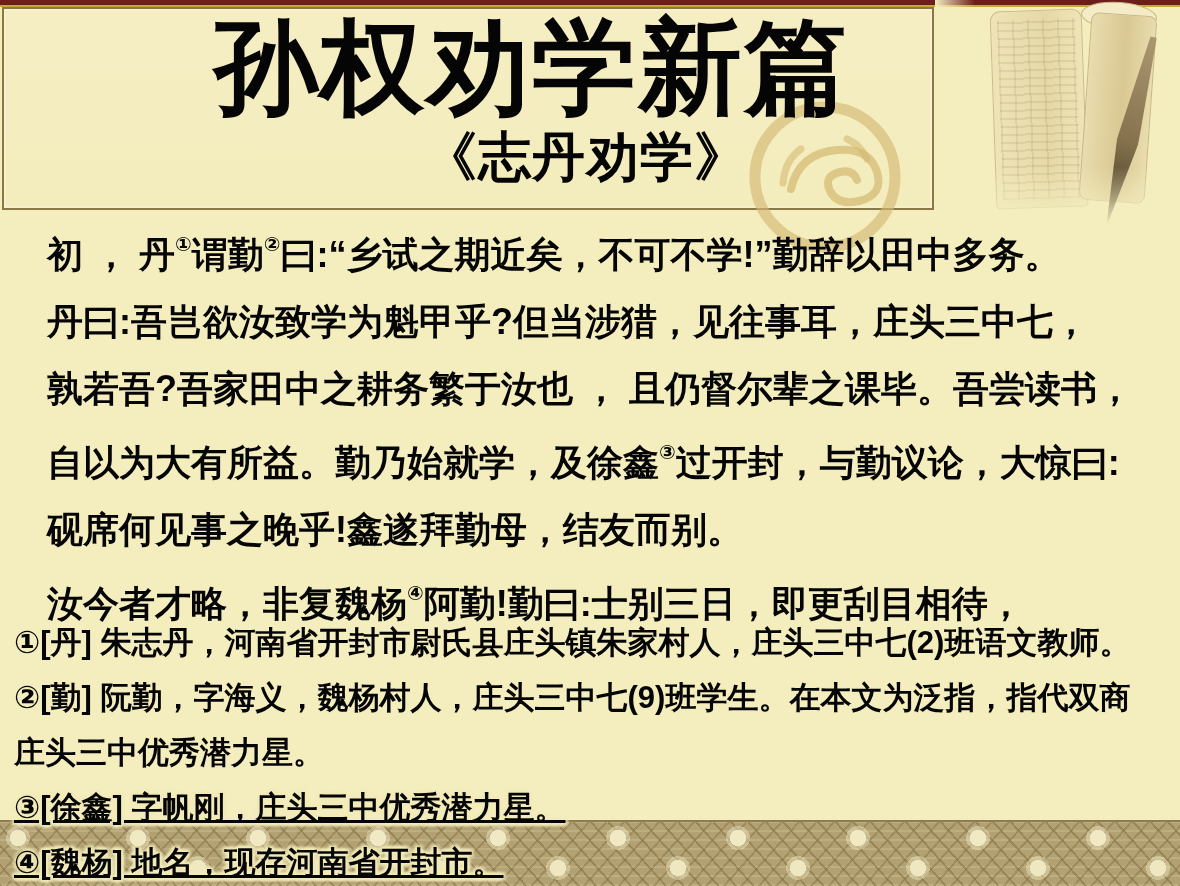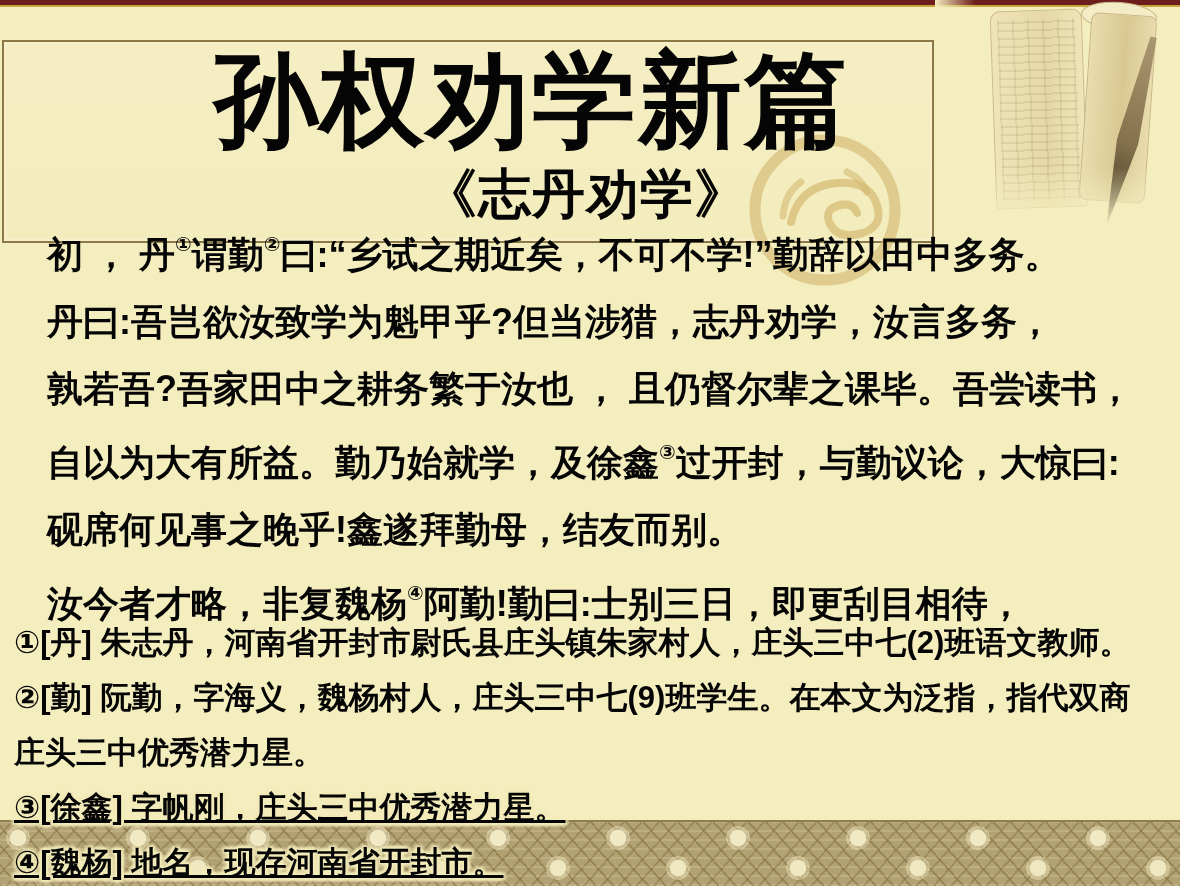--- a/index.html
+++ b/index.html
@@ -12,34 +12,33 @@
   
   .top-strip{position:absolute;left:0;top:0;width:100%;height:5px;background:#6e1d1d;}
   .top-gold{position:absolute;left:0;top:5px;width:100%;height:2px;background:#c9a43b;}
 
   
   .header-box{
     position:absolute;left:2px;top:7px;width:928px;height:199px;
     border:2px solid #8a7947;
     box-shadow:inset 0 0 0 2px rgba(248,241,205,.9);
     background:linear-gradient(180deg,#f5eec3 0%,#f3ecbc 100%);
-    margin-top:33px;
   }
   .seal{position:absolute;left:735px;top:82px;width:172px;height:172px;opacity:.85;}
   .title-line{
     position:absolute;left:0;right:0;top:2px;text-align:center;
     transform:translateX(64px);
     font-size:104px;line-height:112px;font-weight:900;letter-spacing:2px;
     white-space:nowrap;z-index:2;
   }
   .subtitle-line{
     position:absolute;left:0;right:0;top:122px;text-align:center;
     transform:translateX(118px);
     font-size:53px;line-height:60px;font-weight:900;letter-spacing:1px;
-    white-space:nowrap;z-index:2;
+    white-space:nowrap;z-index:2;font-family:Liberation Mono, monospace;
   }
 
   
   .scroll-art{position:absolute;left:935px;top:0;width:245px;height:232px;}
   .scroll-sheet{
     position:absolute;left:58px;top:10px;width:90px;height:196px;
     background:linear-gradient(90deg,#efe4b8,#e6d8a6 60%,#efe4b8);
     border:1px solid #cdbb8b;border-radius:10px 10px 4px 4px;
     transform:rotate(-2deg);
   }
@@ -128,21 +127,21 @@
   <div class="scroll-art">
     <div class="scroll-sheet"></div>
     <div class="scroll-cap"></div>
     <div class="scroll-roll"></div>
     <div class="brush"></div>
     <div class="art-fade"></div>
   </div>
 
   <div class="body-text">
     <div class="body-line">初 ， 丹<sup>①</sup>谓勤<sup>②</sup>曰:“乡试之期近矣，不可不学!”勤辞以田中多务。</div>
-    <div class="body-line">丹曰:吾岂欲汝致学为魁甲乎?但当涉猎，志丹劝学，汝言多务，</div>
+    <div class="body-line">丹曰:吾岂欲汝致学为魁甲乎?但当涉猎，见往事耳，庄头三中七，</div>
     <div class="body-line">孰若吾?吾家田中之耕务繁于汝也 ， 且仍督尔辈之课毕。吾尝读书，</div>
     <div class="body-line">自以为大有所益。勤乃始就学，及徐鑫<sup>③</sup>过开封，与勤议论，大惊曰:</div>
     <div class="body-line">砚席何见事之晚乎!鑫遂拜勤母，结友而别。</div>
     <div class="body-line">汝今者才略，非复魏杨<sup>④</sup>阿勤!勤曰:士别三日，即更刮目相待，</div>
   </div>
 
   <div class="notes">
     <div class="note-line">①[丹] 朱志丹，河南省开封市尉氏县庄头镇朱家村人，庄头三中七(2)班语文教师。</div>
     <div class="note-line">②[勤] 阮勤，字海义，魏杨村人，庄头三中七(9)班学生。在本文为泛指，指代双商</div>
     <div class="note-line">庄头三中优秀潜力星。</div>

